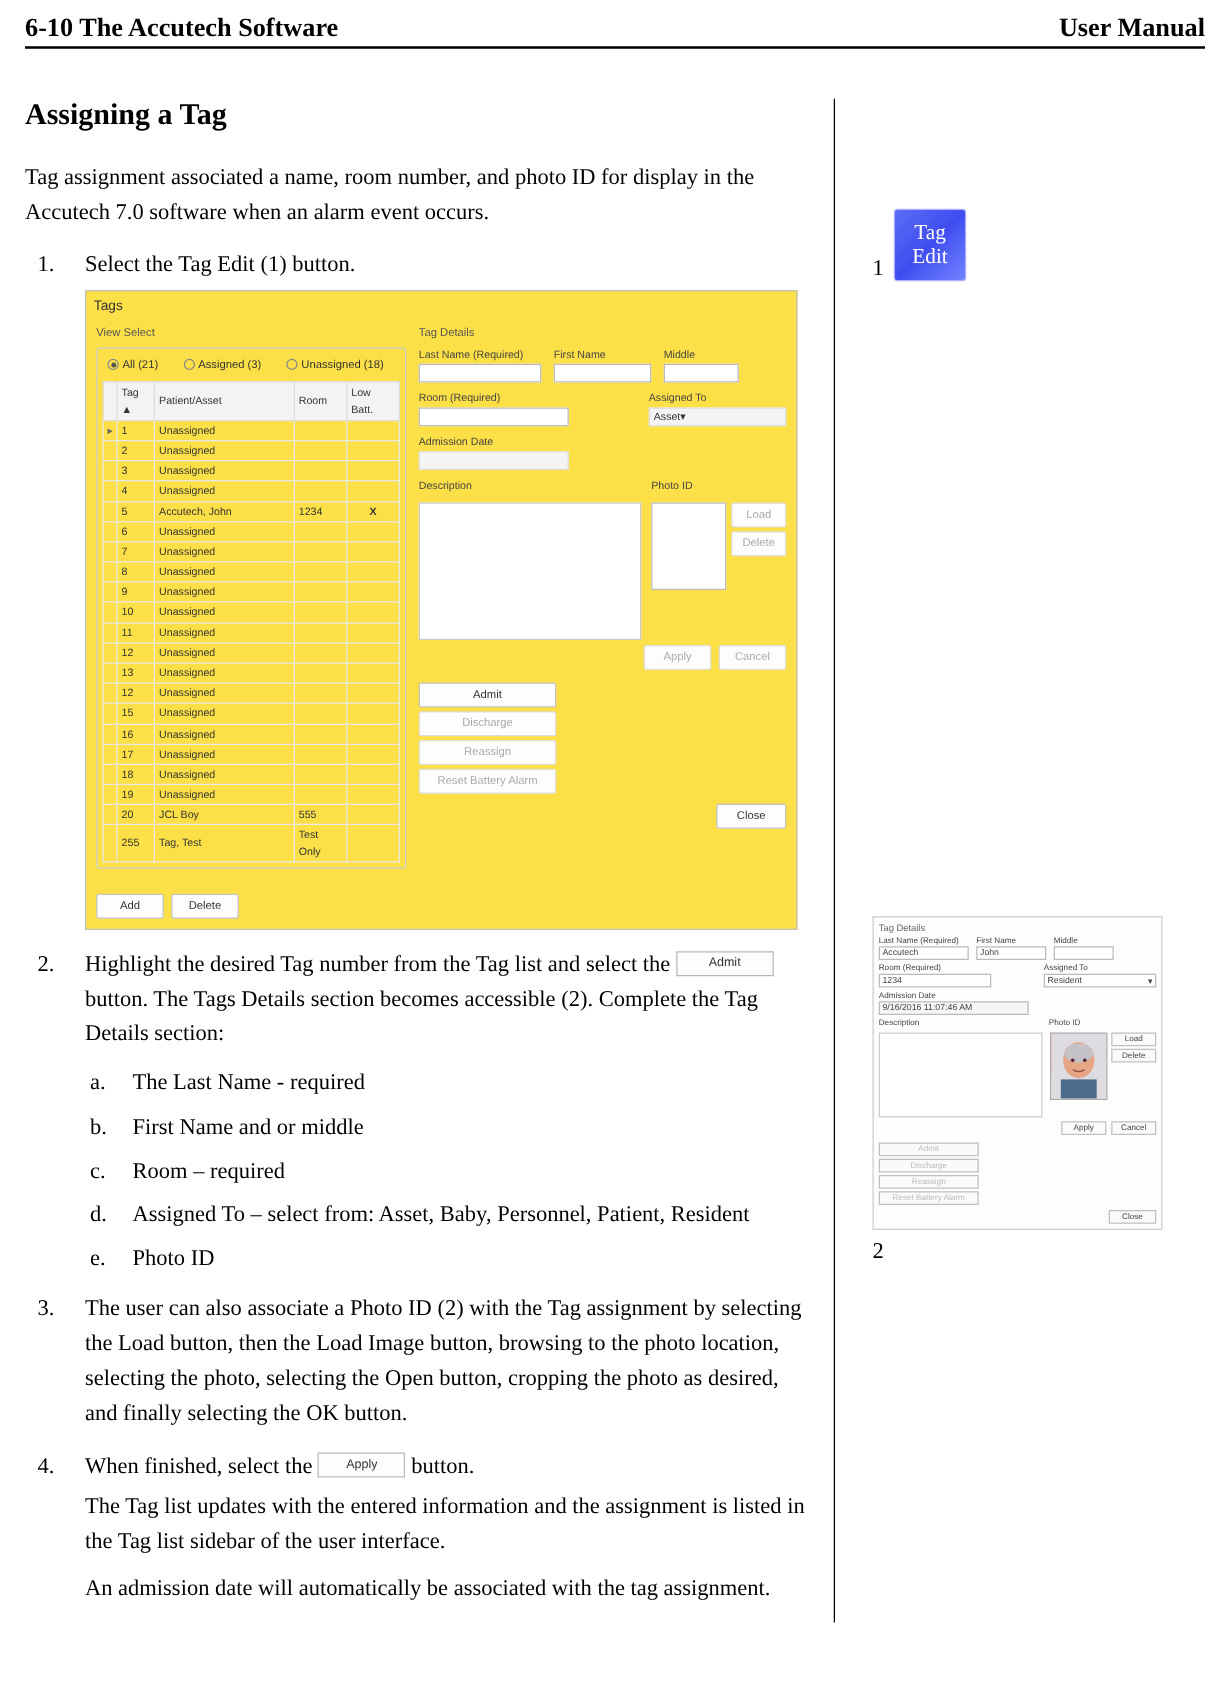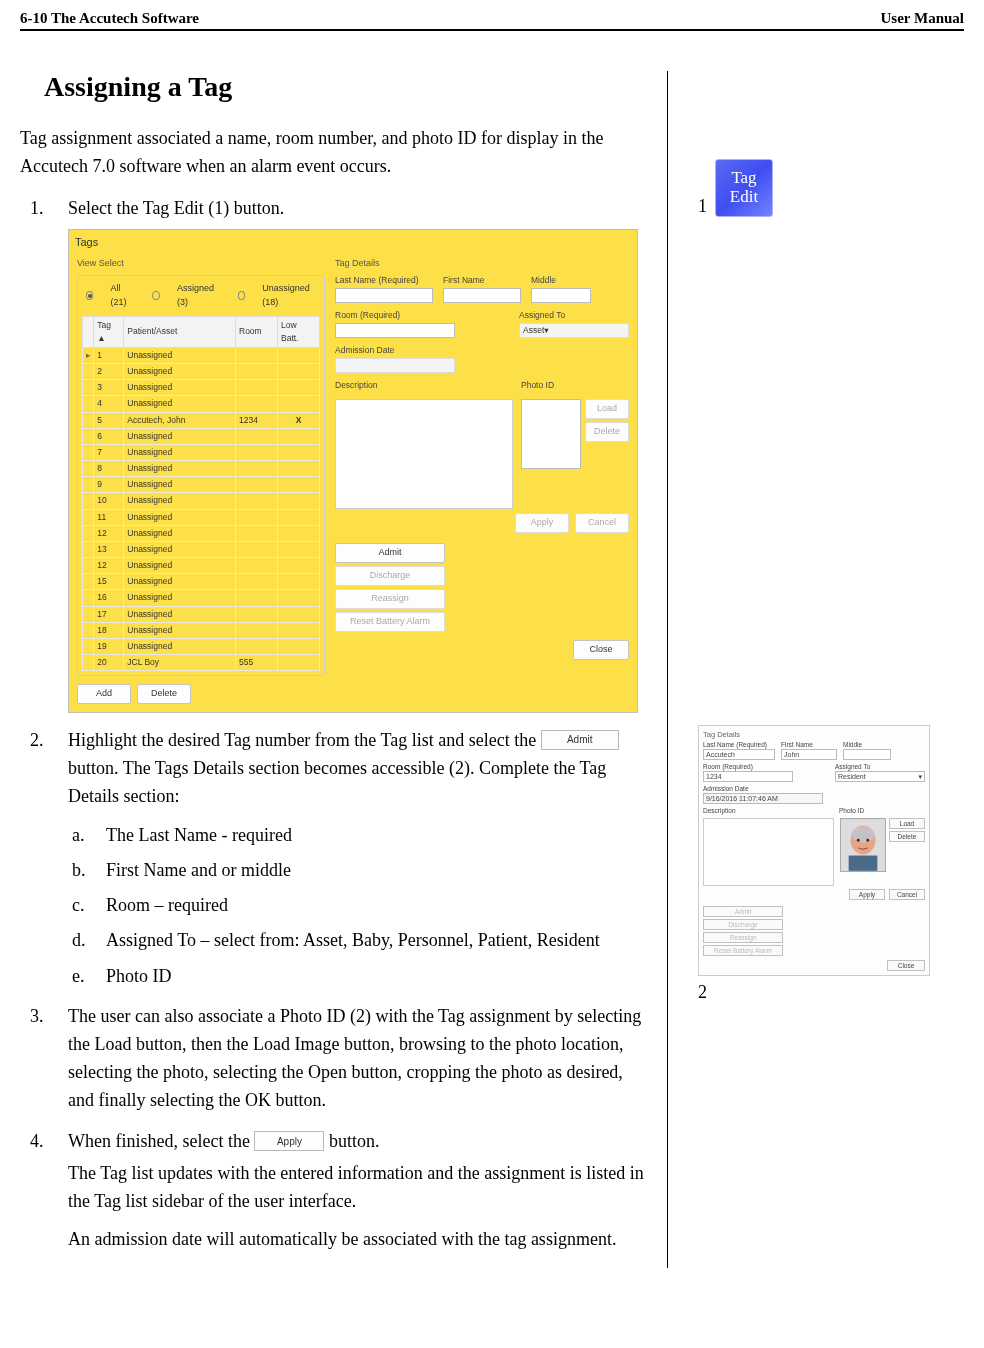--- a/index.html
+++ b/index.html
@@ -10,40 +10,39 @@
       padding: 10px 20px;
       color: #000;
     }
     .header {
       display: flex;
       justify-content: space-between;
       border-bottom: 2px solid #000;
       padding-bottom: 2px;
       margin-bottom: 40px;
       font-weight: bold;
-      font-size: 15px;
+      font-size: 21px;
     }
     .content {
       display: flex;
       gap: 30px;
     }
     .main {
       flex: 0 0 648px;
       border-right: 1px solid #000;
       padding-right: 20px;
     }
     .sidebar {
       flex: 1;
       padding-top: 88px;
     }
     h2 {
-      font-size: 28px;
+      font-size: 24px;
       font-weight: bold;
       margin-bottom: 22px;
-      margin-left: 24px;
     }
     .intro {
       font-size: 18px;
       line-height: 1.55;
       margin-bottom: 14px;
     }
     ol.outer {
       list-style: none;
       padding-left: 48px;
       font-size: 18px;
@@ -151,21 +150,21 @@
     }
     .tags-left { flex: 0 0 248px; }
     .tags-right { flex: 1; }
     .view-select-lbl { color: #555; margin-bottom: 4px; }
     .radios {
       display: flex;
       gap: 20px;
       padding: 2px 4px 6px 4px;
       font-size: 9px;
     }
-    .radio { display: flex; align-items: center; gap: 17px; }
+    .radio { display: flex; align-items: center; gap: 3px; }
     .radio-dot {
       width: 9px; height: 9px; border: 1px solid #888; border-radius: 50%;
       display: inline-flex; align-items: center; justify-content: center;
     }
     .radio-dot.checked::after { content:""; width:4px; height:4px; background:#555; border-radius:50%; }
     .gbox {
       border: 1px solid #ccc;
       border-radius: 3px;
       padding: 4px;
     }
@@ -186,21 +185,21 @@
       padding: 1px 3px;
       height: 13px;
     }
     .row-ptr { width:10px; text-align:center; color:#666; }
     .btn {
       display:inline-flex; align-items:center; justify-content:center;
       background:#fdfdfd; border:1px solid #c4c4c4; border-radius:2px;
       font-size:9px; color:#333; padding: 2px 0;
     }
     .btn.disabled { color:#aaa; border-color:#ddd; }
-    .left-btns { display:flex; gap:6px; margin-top:8px; }
+    .left-btns { display:flex; gap:6px; margin-top:20px; }
     .left-btns .btn { width:54px; }
     .td-header { color:#555; margin-bottom: 3px; }
     .field-row { display:flex; gap:10px; margin-bottom:6px; }
     .field { display:flex; flex-direction:column; }
     .field label { font-size:8.5px; color:#444; margin-bottom:1px; }
     .tinput {
       height:15px; border:1px solid #bbb; background:#fff;
     }
     .tinput.ro { background:#f4f4f4; border-color:#ddd; }
     .desc-area { display:flex; gap:8px; margin-top:4px; }
@@ -438,20 +437,27 @@
                         <td></td>
                         <td></td>
                       </tr>
                       <tr>
                         <td class="row-ptr"></td>
                         <td>20</td>
                         <td>JCL Boy</td>
                         <td>555</td>
                         <td></td>
                       </tr>
+                      <tr>
+                        <td class="row-ptr"></td>
+                        <td>255</td>
+                        <td>Tag, Test</td>
+                        <td>Test Only</td>
+                        <td></td>
+                      </tr>
                     </tbody>
                 </table>
               </div>
               <div class="left-btns">
                 <span class="btn">Add</span>
                 <span class="btn">Delete</span>
               </div>
             </div>
 
             <div class="tags-right">

